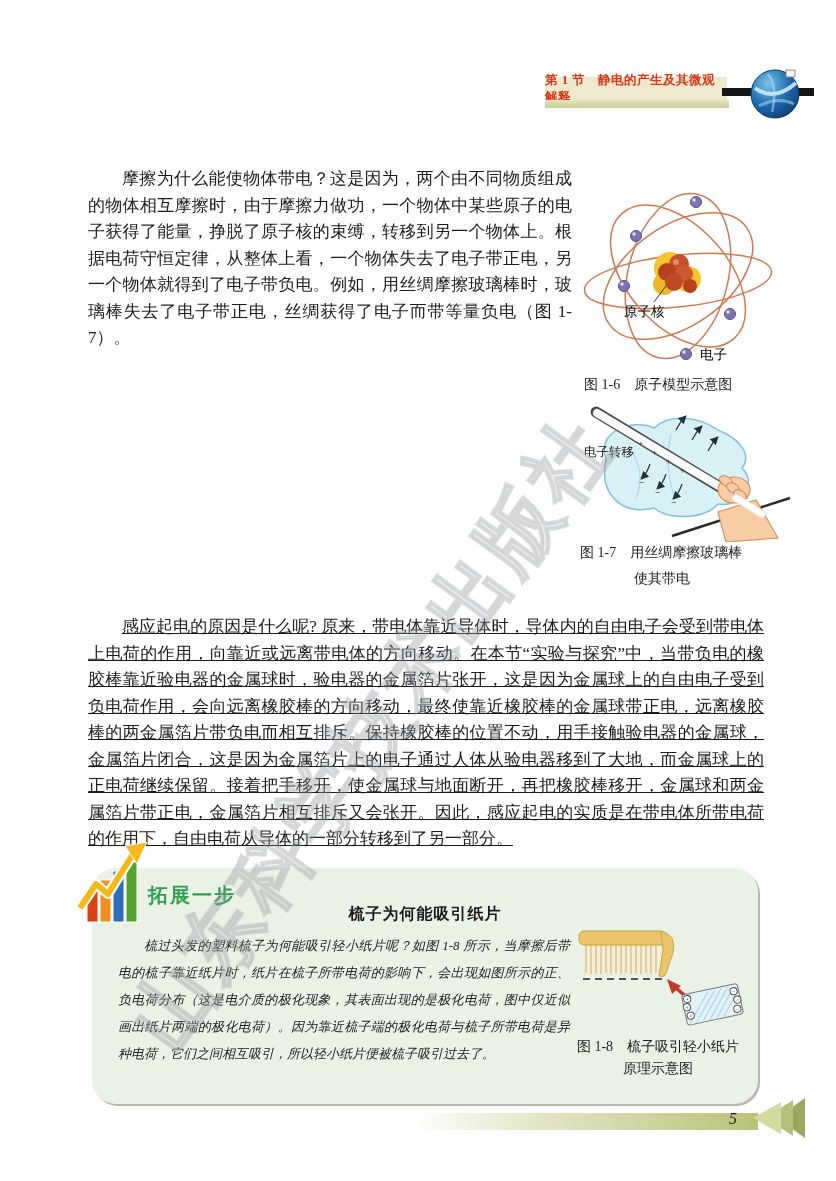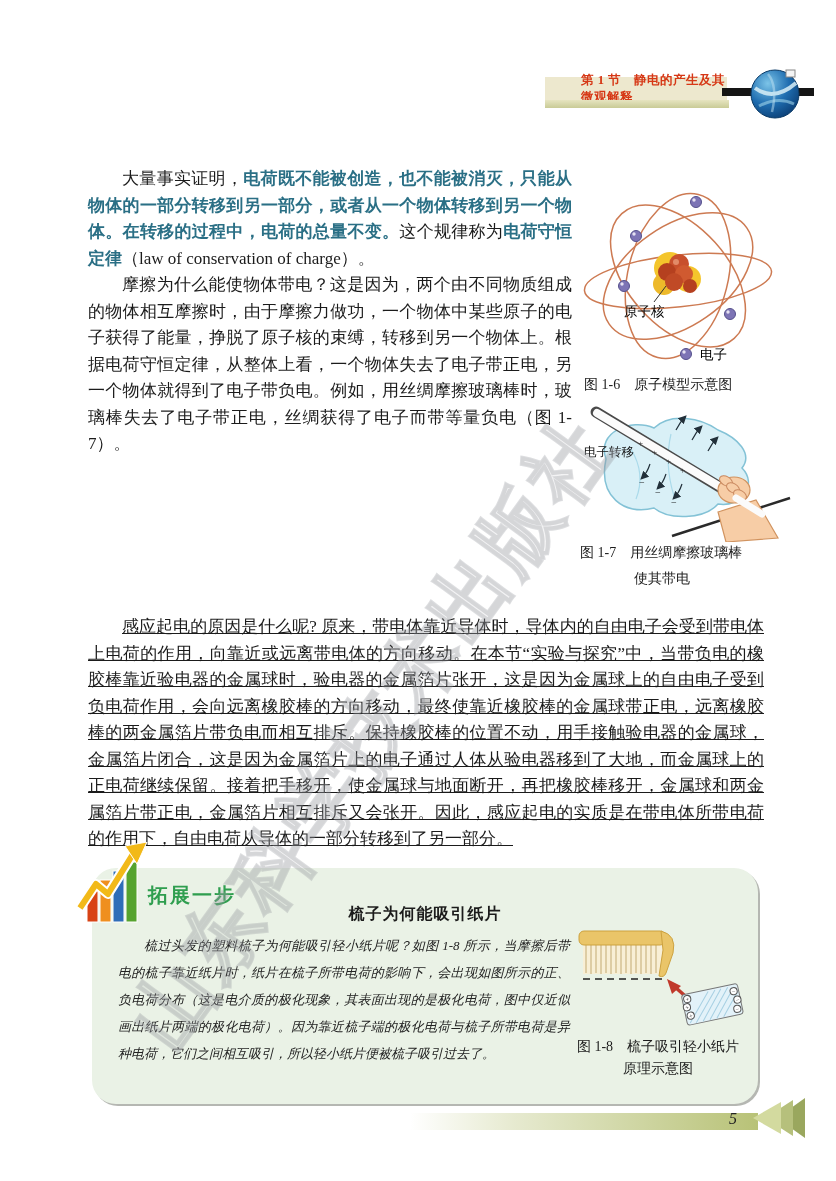--- a/index.html
+++ b/index.html
@@ -1,21 +1,21 @@
 <!DOCTYPE html>
 <html><head>
 <meta charset="utf-8">
 <style>
   html,body{margin:0;padding:0;background:#e8e8e8;}
   .page{position:relative;width:836px;height:1181px;background:#ffffff;overflow:hidden;
         font-family:"Liberation Serif","DejaVu Serif",serif;color:#1b1b1b;}
   
   .hdr-bar{position:absolute;left:545px;top:77px;width:182px;height:23px;background:#ede8ce;
            display:flex;align-items:center;justify-content:center;}
-  .hdr-bar span{color:#d63816;font-weight:bold;font-size:12.5px;letter-spacing:.5px;padding-left:36px;}
+  .hdr-bar span{color:#d63816;font-weight:bold;font-size:12.5px;letter-spacing:.5px;}
   .hdr-under{position:absolute;left:545px;top:100px;width:184px;height:8px;
              background:linear-gradient(#e6e4c0,#c9cb96);}
   .hdr-line{position:absolute;left:722px;top:88px;width:92px;height:8px;background:#151515;}
   .globe{position:absolute;left:748px;top:66px;}
   
   .title{position:absolute;left:88px;top:124px;font-size:23px;font-weight:bold;color:#8a6218;
          font-family:"Liberation Sans",sans-serif;letter-spacing:1px;}
   
   .col{position:absolute;left:88px;top:166px;width:484px;font-size:17px;line-height:26.5px;
        text-align:justify;}
@@ -75,21 +75,20 @@
       <circle cx="27" cy="28" r="24" fill="url(#gg)" stroke="#0a3a66"></circle>
       <path d="M7,22 Q26,36 48,17" stroke="#d8eef7" stroke-width="4" fill="none" opacity=".85"></path>
       <path d="M11,40 Q30,30 46,38" stroke="#9fd4ea" stroke-width="3" fill="none" opacity=".6"></path>
       <path d="M20,8 Q30,20 24,46" stroke="#bfe2f2" stroke-width="2.5" fill="none" opacity=".5"></path>
       <rect x="38" y="4" width="9" height="7" fill="#f4f4f4" stroke="#888"></rect>
     </svg>
   </div>
 
 
   <div class="col">
-    <p><span>大量事实证明，</span><span class="key">电荷既不能被创造，也不能被消灭，只能从物体的一部分转移到另一部分，或者从一个物体转移到另一个物体。在转移的过程中，电荷的总量不变。</span><span>这个规律称为</span><span class="key">电荷守恒定律</span><span>（law of conservation of charge）。</span></p>
     <p>摩擦为什么能使物体带电？这是因为，两个由不同物质组成的物体相互摩擦时，由于摩擦力做功，一个物体中某些原子的电子获得了能量，挣脱了原子核的束缚，转移到另一个物体上。根据电荷守恒定律，从整体上看，一个物体失去了电子带正电，另一个物体就得到了电子带负电。例如，用丝绸摩擦玻璃棒时，玻璃棒失去了电子带正电，丝绸获得了电子而带等量负电（图 1-7）。</p>
   </div>
 
   <div class="full">
     <p>感应起电的原因是什么呢? 原来，带电体靠近导体时，导体内的自由电子会受到带电体上电荷的作用，向靠近或远离带电体的方向移动。在本节“实验与探究”中，当带负电的橡胶棒靠近验电器的金属球时，验电器的金属箔片张开，这是因为金属球上的自由电子受到负电荷作用，会向远离橡胶棒的方向移动，最终使靠近橡胶棒的金属球带正电，远离橡胶棒的两金属箔片带负电而相互排斥。保持橡胶棒的位置不动，用手接触验电器的金属球，金属箔片闭合，这是因为金属箔片上的电子通过人体从验电器移到了大地，而金属球上的正电荷继续保留。接着把手移开，使金属球与地面断开，再把橡胶棒移开，金属球和两金属箔片带正电，金属箔片相互排斥又会张开。因此，感应起电的实质是在带电体所带电荷的作用下，自由电荷从导体的一部分转移到了另一部分。</p>
   </div>
 
   <div class="fig6">
     <svg width="236" height="188" viewBox="0 0 236 188">
       <g fill="none" stroke="#cd7a52" stroke-width="1.5">

